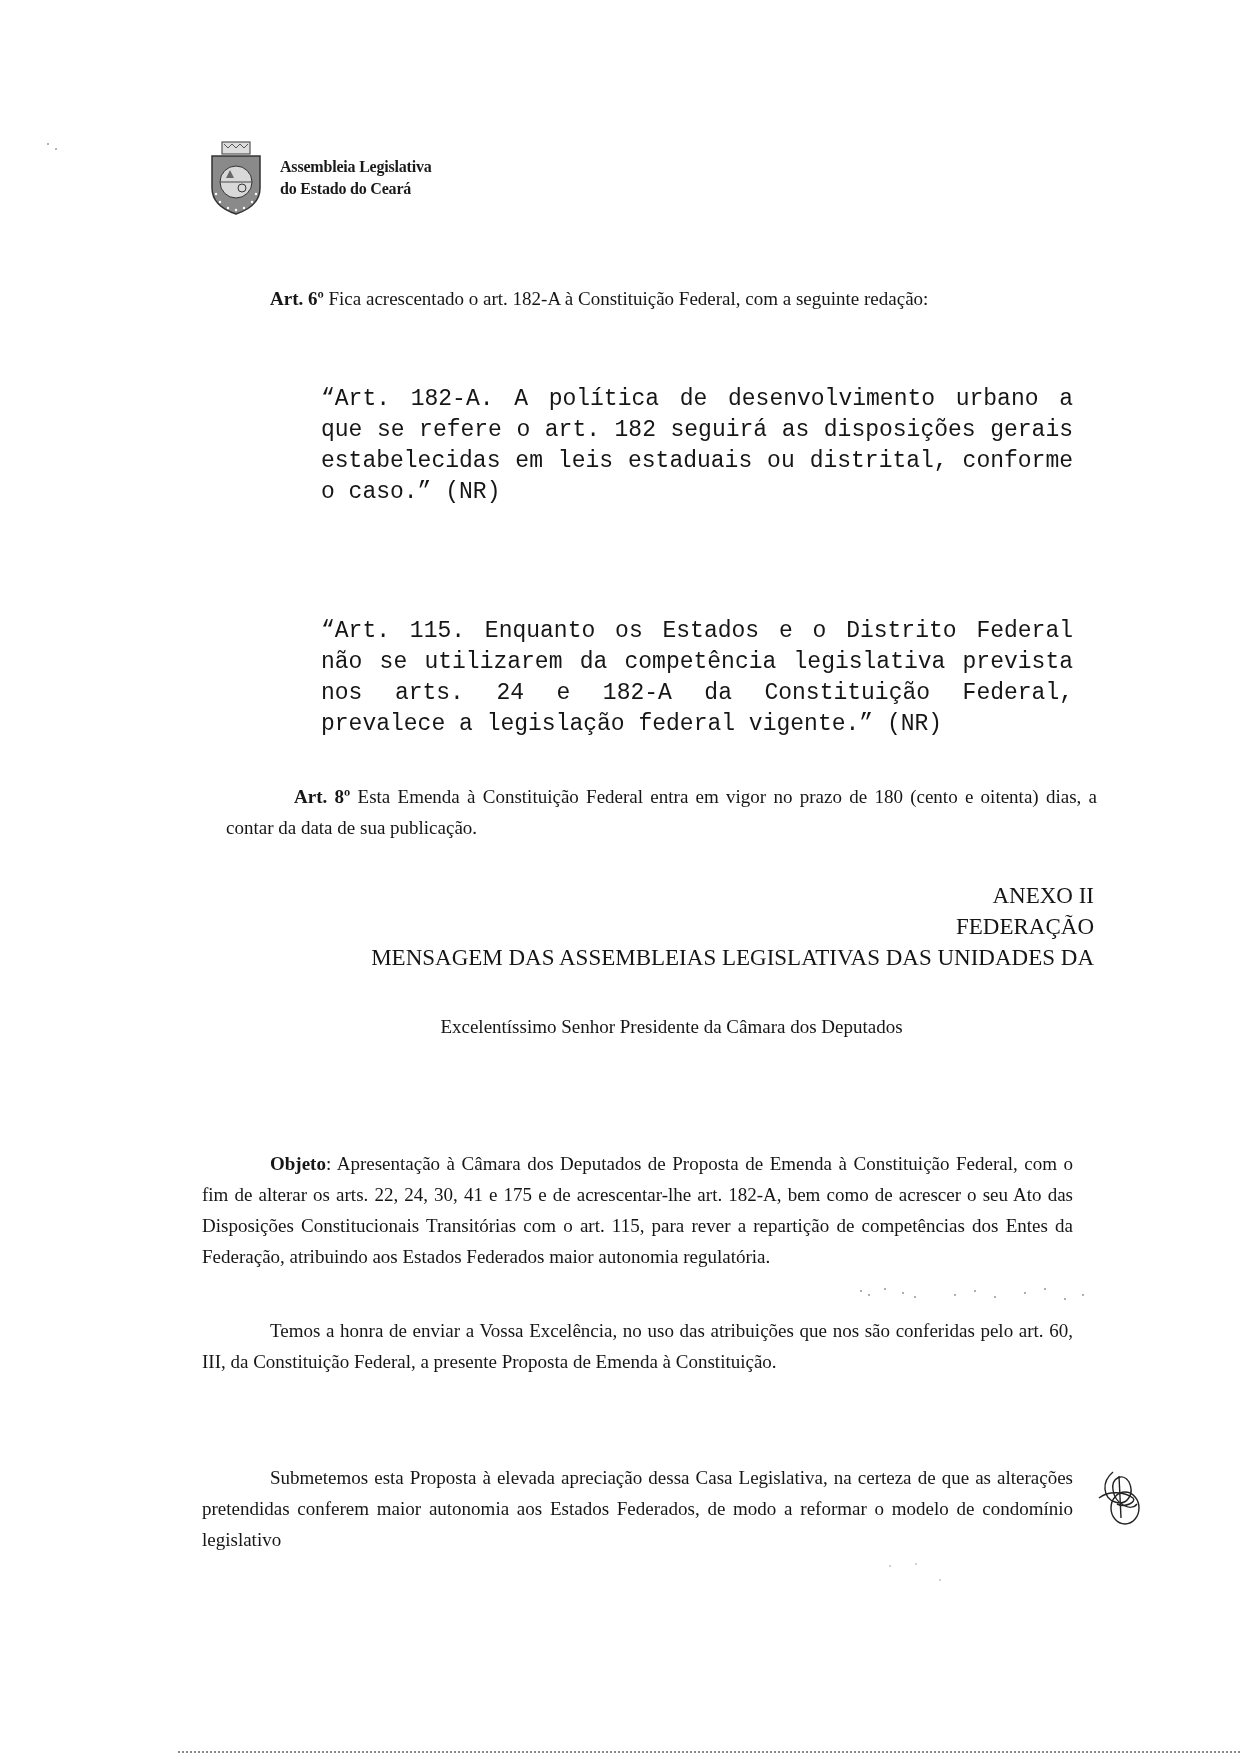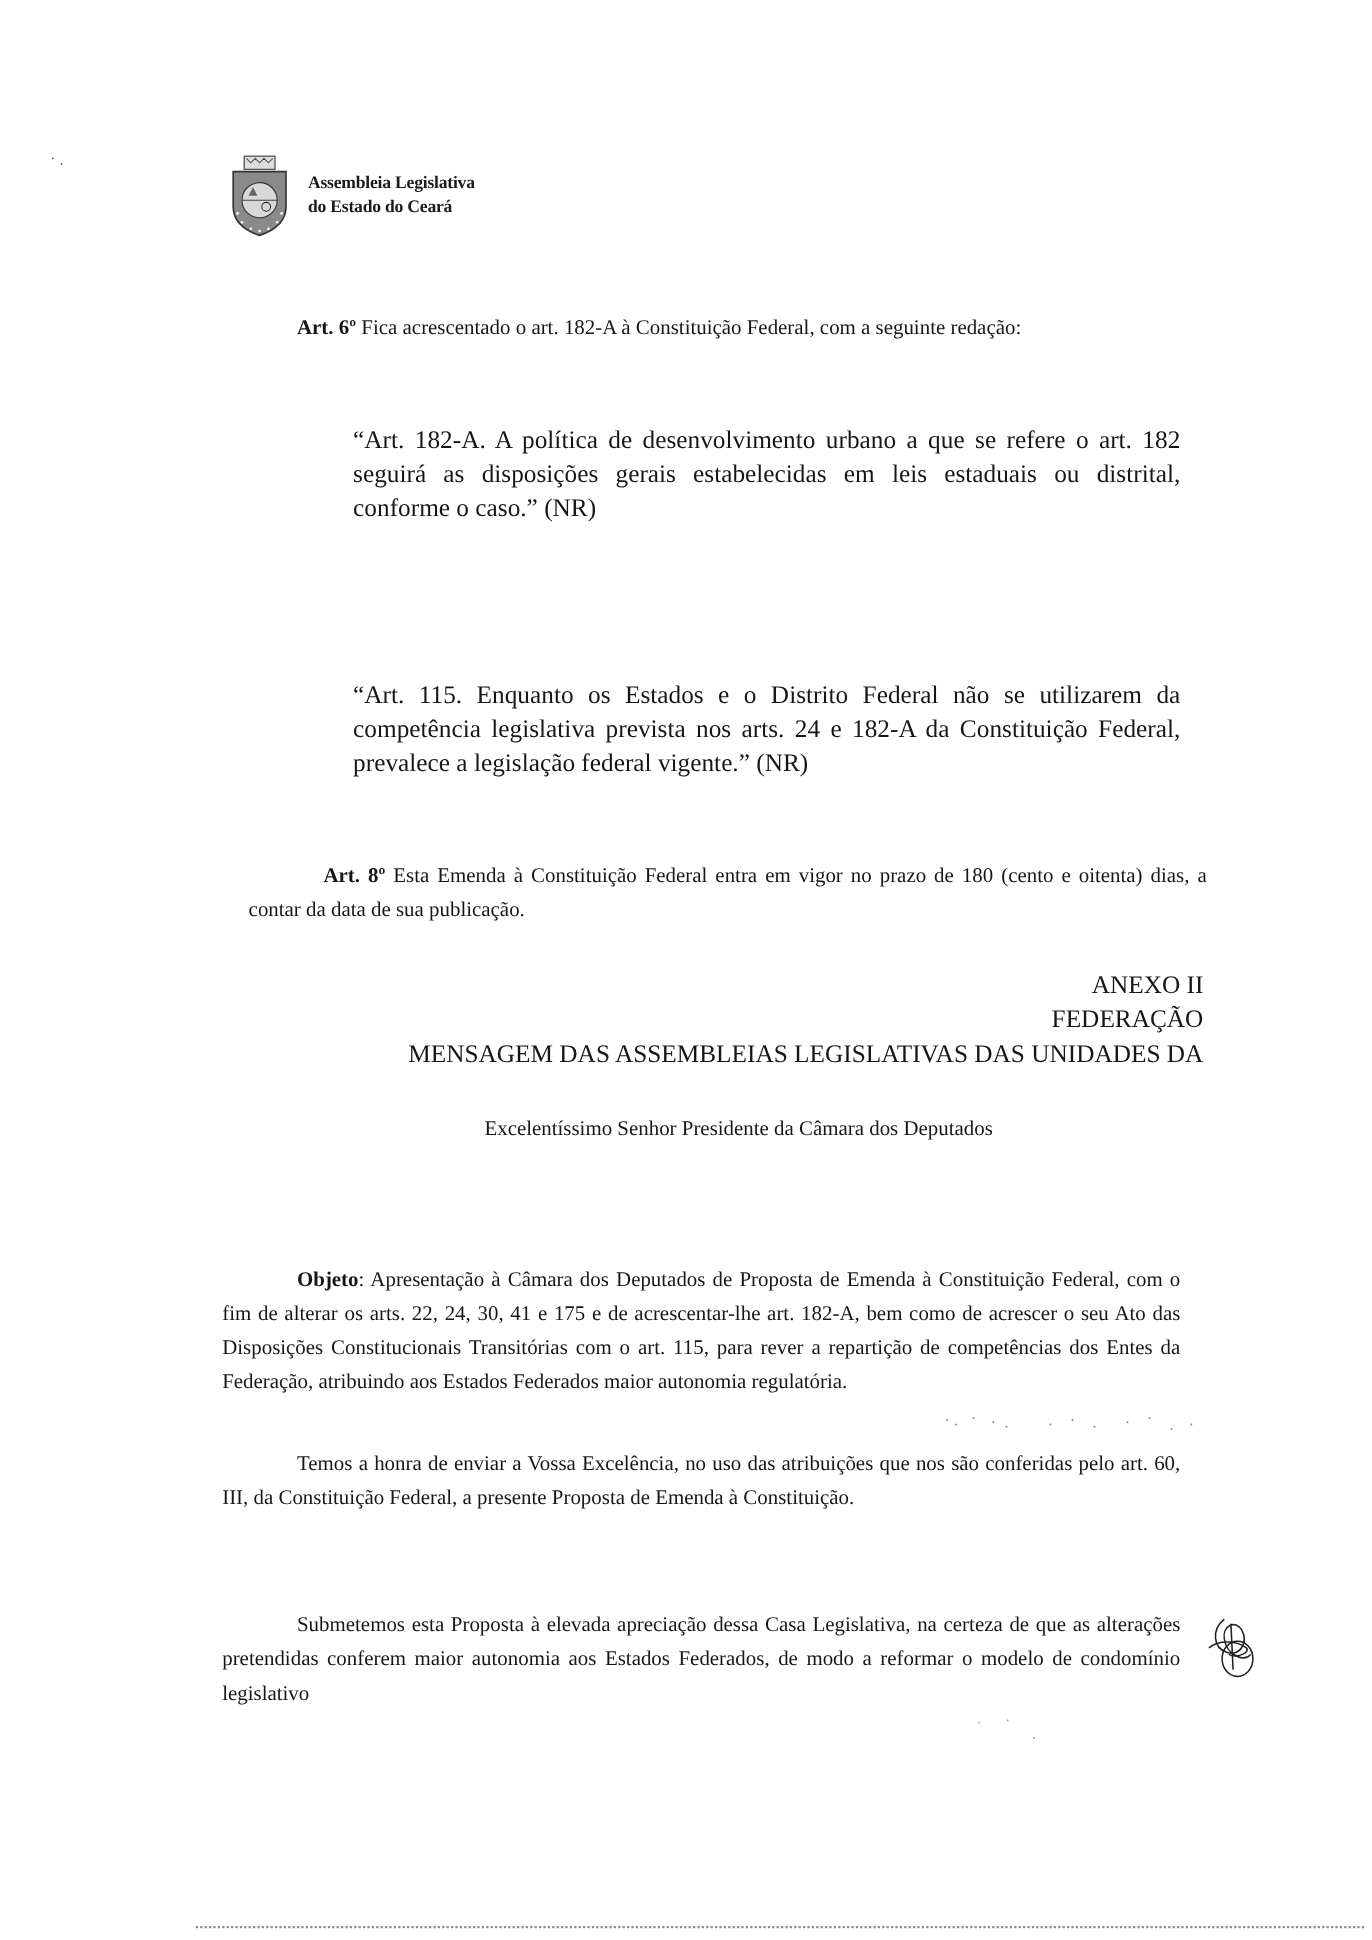--- a/index.html
+++ b/index.html
@@ -14,21 +14,21 @@
     .header { position: absolute; left: 206px; top: 138px; height: 80px; display: flex; align-items: center; }
     .crest { width: 60px; height: 80px; margin-right: 14px; }
     .org { font-family: "Liberation Serif", "DejaVu Serif", serif; font-weight: bold; font-size: 16px; line-height: 22px; color: #1a1a1a; letter-spacing: -0.2px; }
     .specks { position: absolute; left: 44px; top: 140px; width: 20px; height: 20px; }
 
     
     .text { position: absolute; left: 202px; width: 871px; font-size: 19px; line-height: 31px; text-align: justify; }
     .text p { margin: 0; }
     .indent { text-indent: 68px; }
     .quote { position: absolute; left: 321px; width: 752px; font-size: 23px; line-height: 31px; text-align: justify; }
-    .quote p { margin: 0; }
+    .quote p { margin: 0; font-family: Liberation Mono, monospace; }
     .last-just { text-align-last: justify; }
     b { font-weight: bold; }
 
     .center { position: absolute; left: 180px; width: 914px; text-align: right; font-size: 23px; line-height: 31px; }
 
     .stamp-noise { position: absolute; left: 855px; top: 1285px; width: 240px; height: 30px; }
     .rubric { position: absolute; left: 1095px; top: 1468px; width: 50px; height: 60px; }
     .footer-line { position: absolute; left: 178px; top: 1751px; width: 1062px; height: 0; border-top: 2px dotted #8a8a8a; }
     .footer-specks { position: absolute; left: 880px; top: 1560px; width: 80px; height: 30px; }
   </style>

